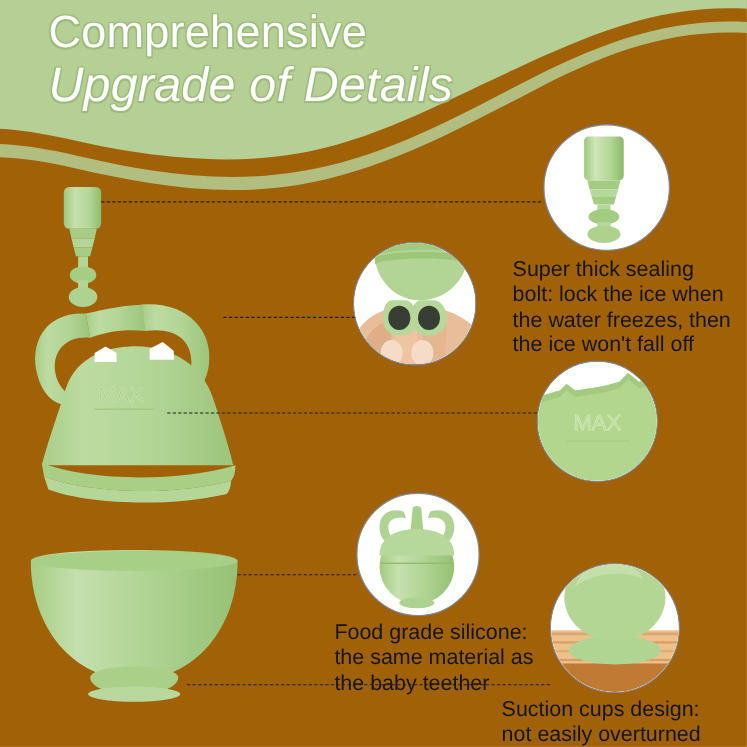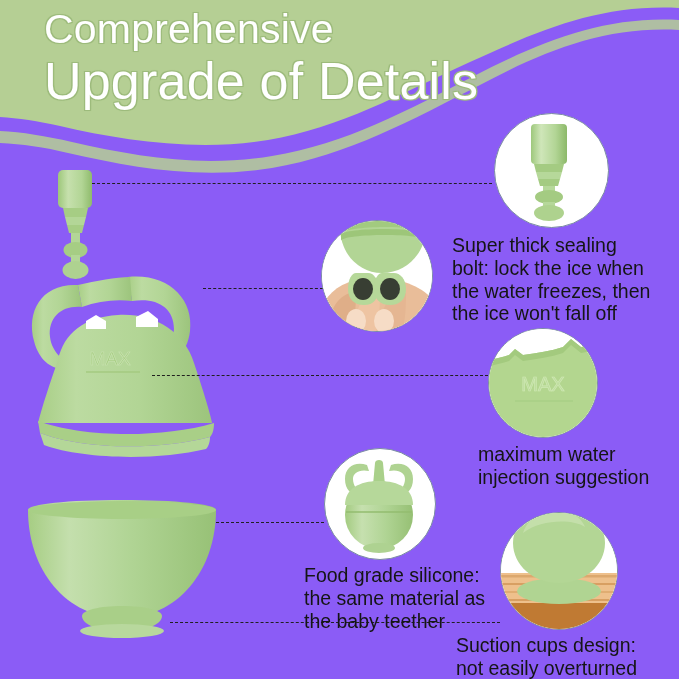--- a/index.html
+++ b/index.html
@@ -9,21 +9,21 @@
     background: #ffffff;
   }
   body {
     font-family: "Liberation Sans", sans-serif;
   }
   #stage {
     position: relative;
     width: 679px;
     height: 679px;
     overflow: hidden;
-    background: #8b5cf6;
+    background: #a16207;
   }
 
   
   #banner {
     position: absolute;
     left: 0; top: 0;
     width: 679px;
     height: 200px;
     overflow: hidden;
   }
@@ -41,23 +41,24 @@
     font-weight: 400;
     letter-spacing: 0.2px;
     text-shadow:
       -1.2px -1.2px 0 #9dbb7c,
        1.2px -1.2px 0 #9dbb7c,
       -1.2px  1.2px 0 #9dbb7c,
        1.2px  1.2px 0 #9dbb7c,
        0      0    2px #9dbb7c;
   }
   .banner-title .line2 {
-    font-size: 52px;
+    font-size: 44px;
     display: block;
     margin-top: 2px;
+    font-style: italic;
   }
 
   
   .callout-circle {
     position: absolute;
     border-radius: 50%;
     border: 1px solid #7b8ca3;
     background: #ffffff;
     overflow: hidden;
     box-sizing: border-box;
@@ -204,21 +205,21 @@
       <rect x="36" y="10" width="36" height="40" rx="4" fill="url(#gB2)"></rect>
       <path d="M39,50 L69,50 L67,58 L41,58 Z" fill="#a4cb82"></path>
       <path d="M41,58 L67,58 L65,65 L43,65 Z" fill="#b6d89a"></path>
       <path d="M43,65 L65,65 L63,72 L45,72 Z" fill="#a4cb82"></path>
       <rect x="48" y="72" width="12" height="8" fill="#b6d89a"></rect>
       <ellipse cx="54" cy="83" rx="14" ry="7" fill="#a4cb82"></ellipse>
       <rect x="48" y="88" width="12" height="6" fill="#b6d89a"></rect>
       <ellipse cx="54" cy="99" rx="15" ry="8" fill="#aed28e"></ellipse>
     </svg>
   </div>
-  <div class="caption" style="left:452px; top:234px; width:210px;">Super thick sealing
+  <div class="caption" style="left:466px; top:234px; width:210px;">Super thick sealing
 bolt: lock the ice when
 the water freezes, then
 the ice won't fall off</div>
 
   <div class="callout-circle" style="left:321px; top:220px; width:112px; height:112px;">
     <svg width="110" height="110" viewBox="0 0 110 110">
       <rect x="0" y="0" width="110" height="110" fill="#ffffff"></rect>
 
       <path d="M-4,108 C-4,80 12,62 40,58 C68,54 98,62 112,80 L112,110 L-4,110 Z" fill="#e9bd99"></path>
       <path d="M8,110 C6,88 16,74 34,70 C34,90 32,104 30,110 Z" fill="#dfae88"></path>
@@ -248,22 +249,20 @@
       <path d="M-12,34 C-2,32 10,29 20,26 L26,20 L34,26
                C48,24 62,22 74,18 L82,10 L92,18
                C102,16 110,14 118,12 L118,18
                C110,20 102,22 92,24 L82,16 L74,24
                C62,28 48,30 34,32 L26,26 L20,32
                C10,35 -2,38 -12,40 Z" fill="#a3ca7e"></path>
       <text x="54" y="62" font-family="Liberation Sans, sans-serif" font-size="20" fill="#bcdc9c" stroke="#cfe8b4" stroke-width="0.7" text-anchor="middle">MAX</text>
       <line x1="26" y1="72" x2="84" y2="72" stroke="#a9cf86" stroke-width="1.6"></line>
     </svg>
   </div>
-  <div class="caption" style="left:478px; top:443px; width:200px;">maximum water
-injection suggestion</div>
 
   <div class="callout-circle" style="left:324px; top:448px; width:112px; height:112px;">
     <svg width="110" height="110" viewBox="0 0 110 110">
       <defs>
         <linearGradient id="gMold" x1="0" y1="0" x2="1" y2="0">
           <stop offset="0%" stop-color="#a3cb80"></stop>
           <stop offset="25%" stop-color="#c6e0af"></stop>
           <stop offset="60%" stop-color="#b0d494"></stop>
           <stop offset="100%" stop-color="#96c074"></stop>
         </linearGradient>

